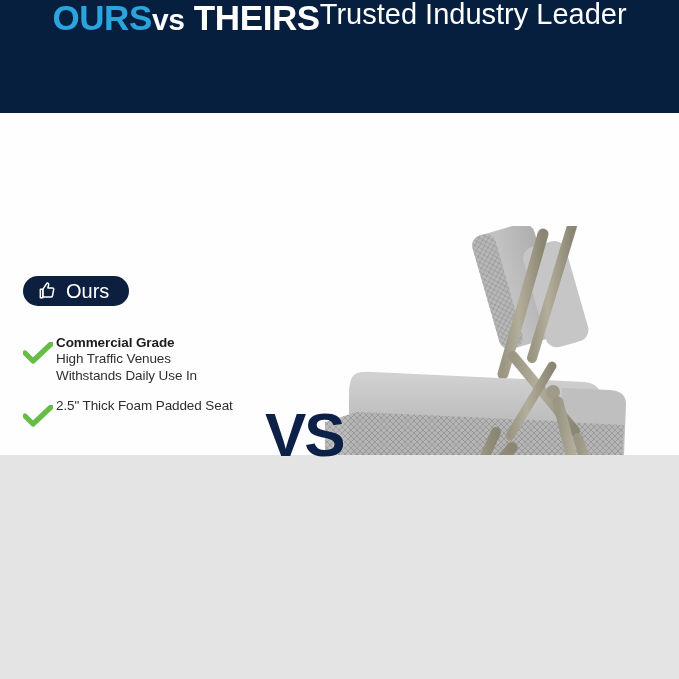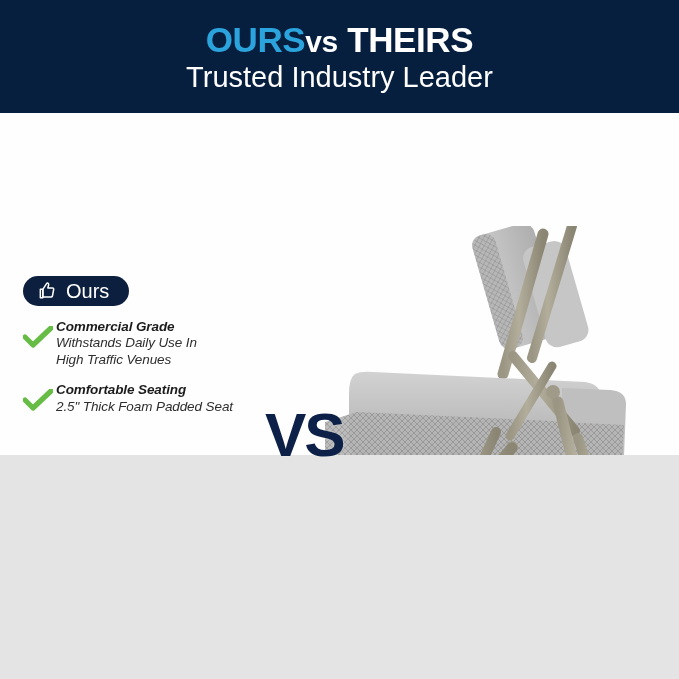--- a/index.html
+++ b/index.html
@@ -8,21 +8,21 @@
     font-family:"Liberation Sans", sans-serif;
     background:#ffffff;
     overflow:hidden;
   }
   .page{position:relative;width:679px;height:679px;overflow:hidden;background:#fdfdfd;}
 
   
   .header{
     position:absolute;left:0;top:0;width:679px;height:113px;
     background:#071f3f;
-    display:flex;flex-direction:column;align-items:center;justify-content:center;
+    display:flex;flex-direction:row;align-items:flex-start;justify-content:center;
   }
   .header-title{
     font-size:35px;font-weight:bold;letter-spacing:-0.4px;
     color:#ffffff;line-height:1;margin:0 0 6px 0;white-space:nowrap;
   }
   .header-title .accent{color:#2ba4dd;}
   .header-title .mid{font-size:30px;}
   .header-sub{
     font-size:29px;color:#ffffff;font-weight:400;line-height:1;white-space:nowrap;
   }
@@ -44,21 +44,21 @@
     height:30px;padding:0 20px 0 14px;box-sizing:border-box;
   }
   .badge .b-label{
     color:#ffffff;font-size:20px;font-weight:400;line-height:1;margin-left:9px;
   }
   .badge-ours{left:23px;top:163px;}
   .thumb-ico{width:20px;height:20px;display:block;}
 
   
   .flist{position:absolute;}
-  .flist-ours{left:20px;top:206px;width:270px;font-style:italic;}
+  .flist-ours{left:20px;top:222px;width:270px;}
 
   .fitem{display:flex;align-items:flex-start;margin-bottom:13px;}
   .fmark{width:36px;flex:0 0 36px;display:flex;justify-content:center;padding-top:7px;}
   .fbody{flex:1;}
   .ftitle{
     font-size:13.5px;font-weight:bold;color:#1b1b1b;line-height:1.22;
     letter-spacing:-0.1px;
   }
   .fdesc{
     font-size:13.5px;font-weight:400;color:#2e2e2e;line-height:1.25;
@@ -152,33 +152,32 @@
     <div class="flist flist-ours">
 
       <div class="fitem">
         <div class="fmark">
           <svg width="30" height="24" viewBox="0 0 30 24">
             <path d="M2 11 L10 19 L28 2" fill="none" stroke="#67bc45" stroke-width="5.2" stroke-linecap="round" stroke-linejoin="round"></path>
           </svg>
         </div>
         <div class="fbody">
           <div class="ftitle">Commercial Grade</div>
+          <div class="fdesc">High Traffic Venues</div>
           <div class="fdesc">Withstands Daily Use In</div>
-          <div class="fdesc">High Traffic Venues</div>
         </div>
       </div>
 
       <div class="fitem">
         <div class="fmark">
           <svg width="30" height="24" viewBox="0 0 30 24">
             <path d="M2 11 L10 19 L28 2" fill="none" stroke="#67bc45" stroke-width="5.2" stroke-linecap="round" stroke-linejoin="round"></path>
           </svg>
         </div>
         <div class="fbody">
-          <div class="ftitle">Comfortable Seating</div>
           <div class="fdesc">2.5" Thick Foam Padded Seat</div>
         </div>
       </div>
 
     </div>
   </div>
 
   <div class="panel-bottom">
 
     

